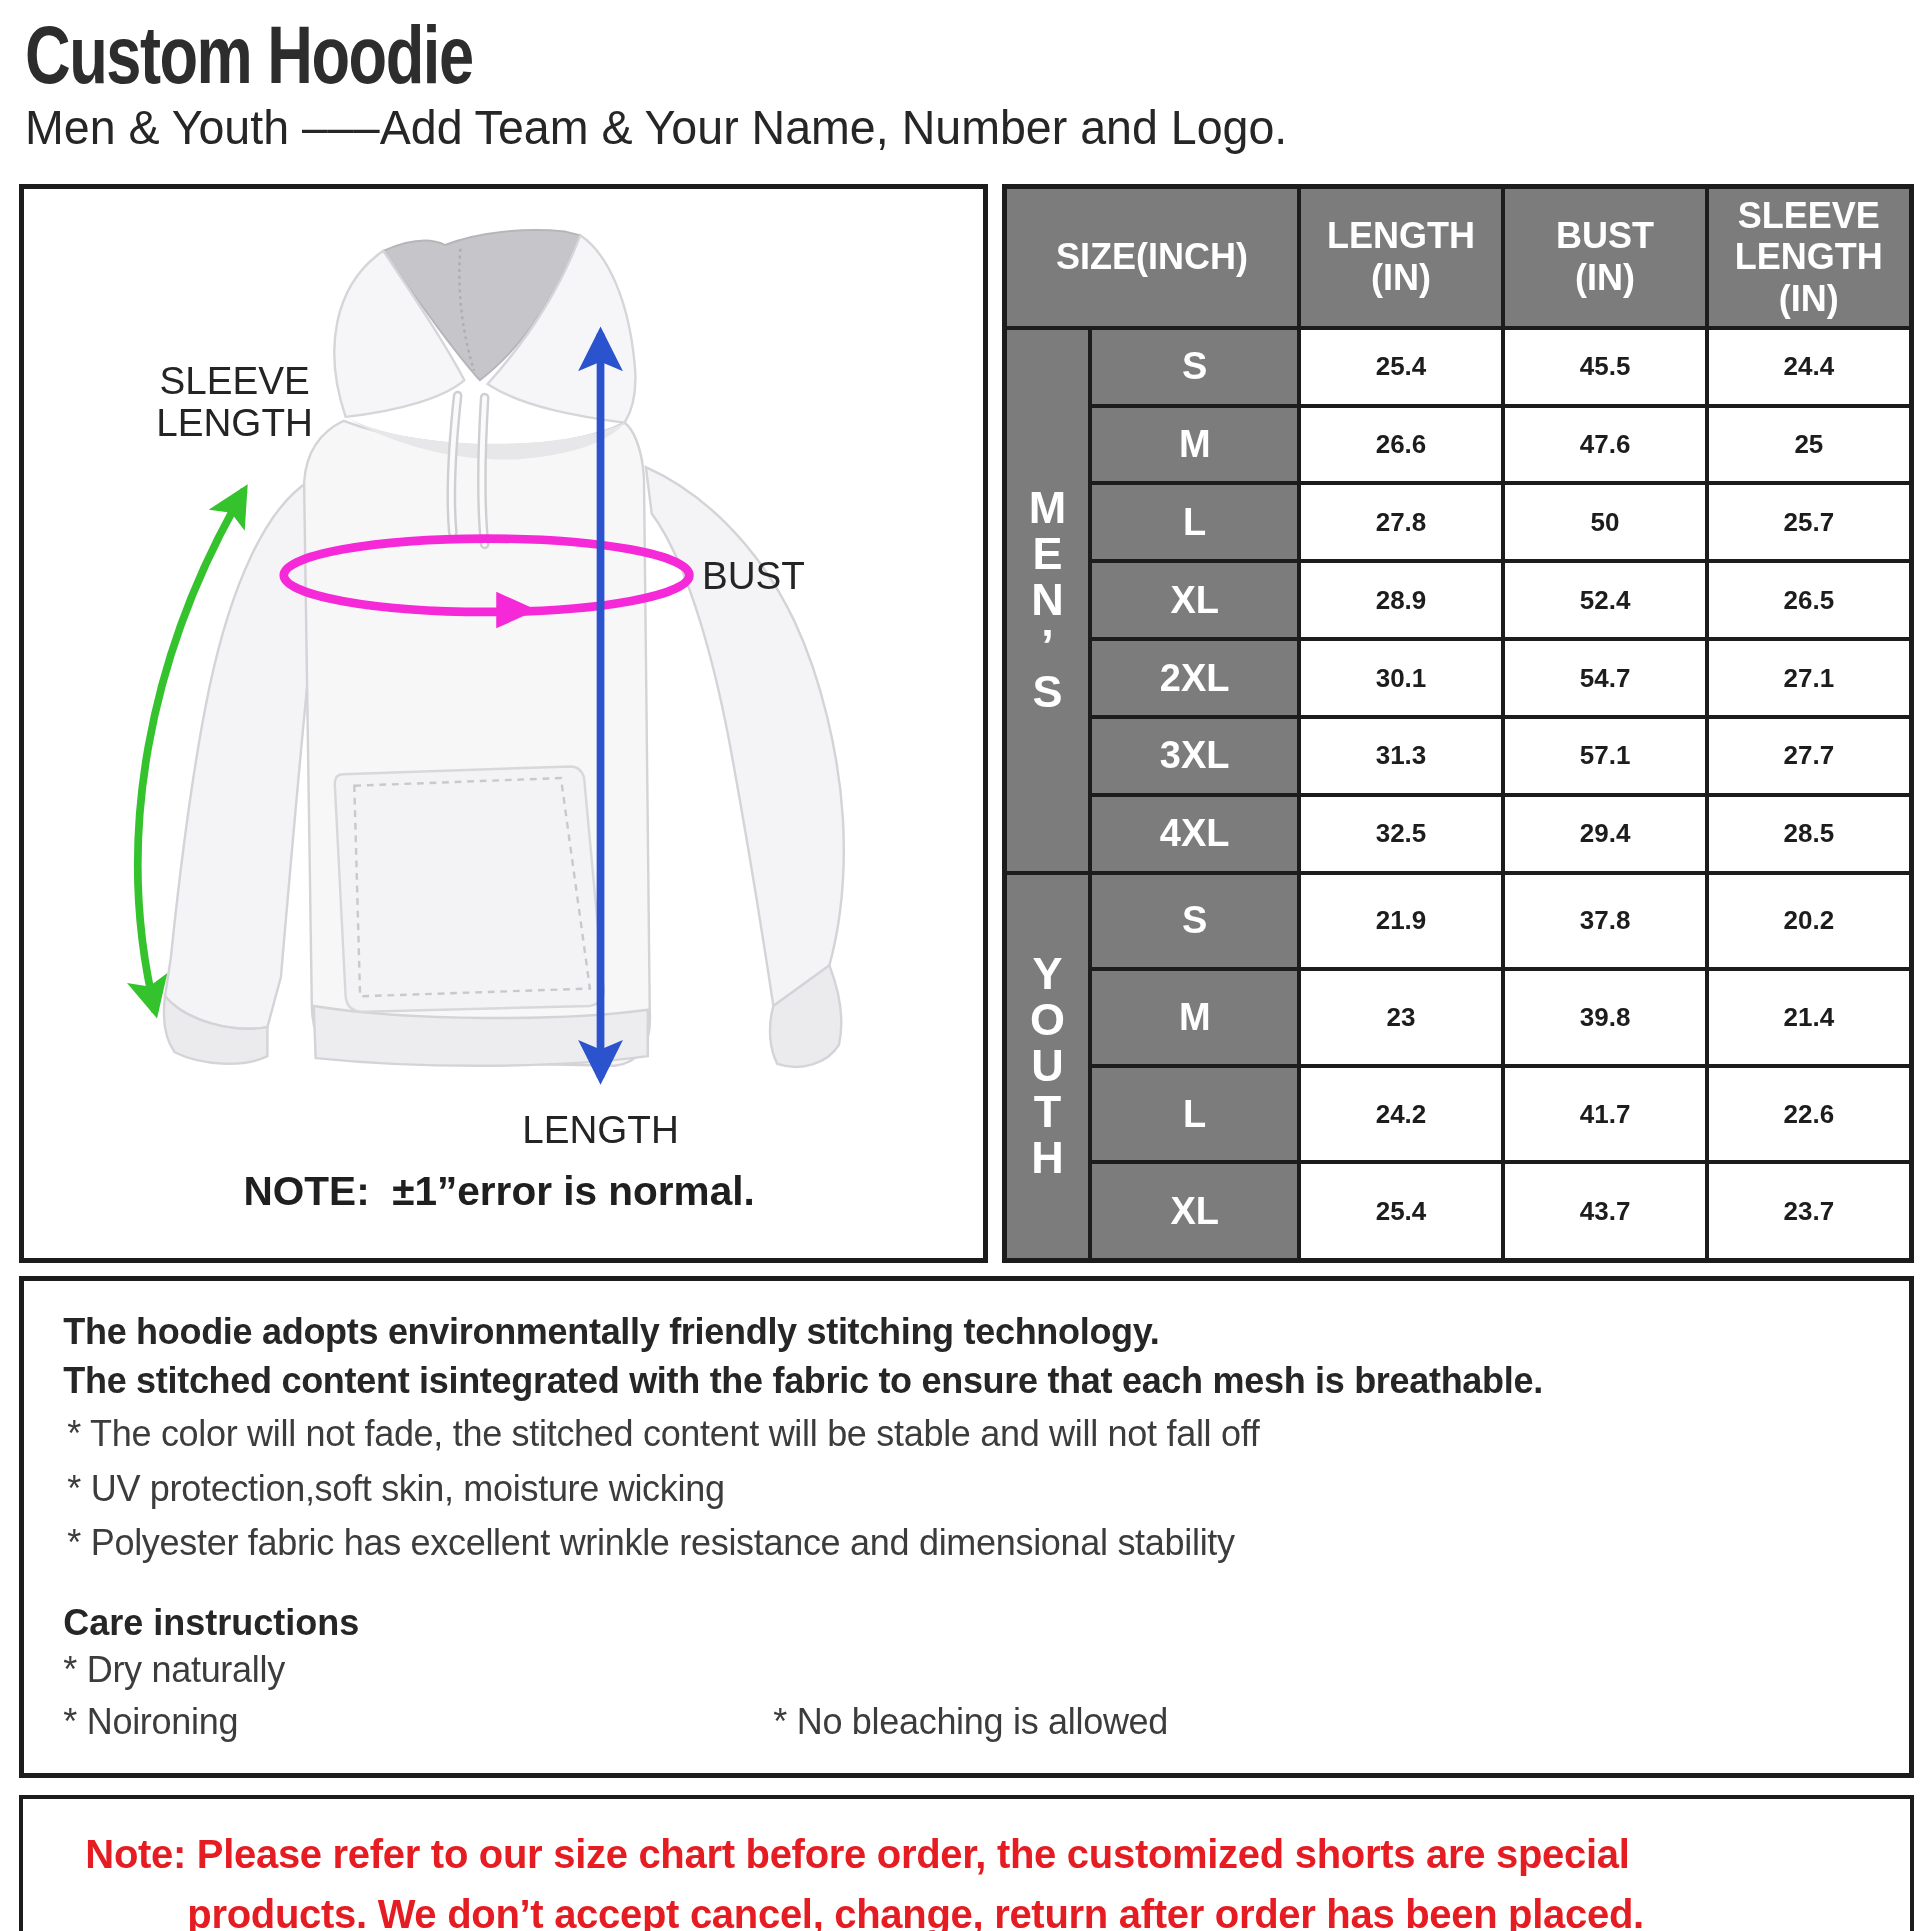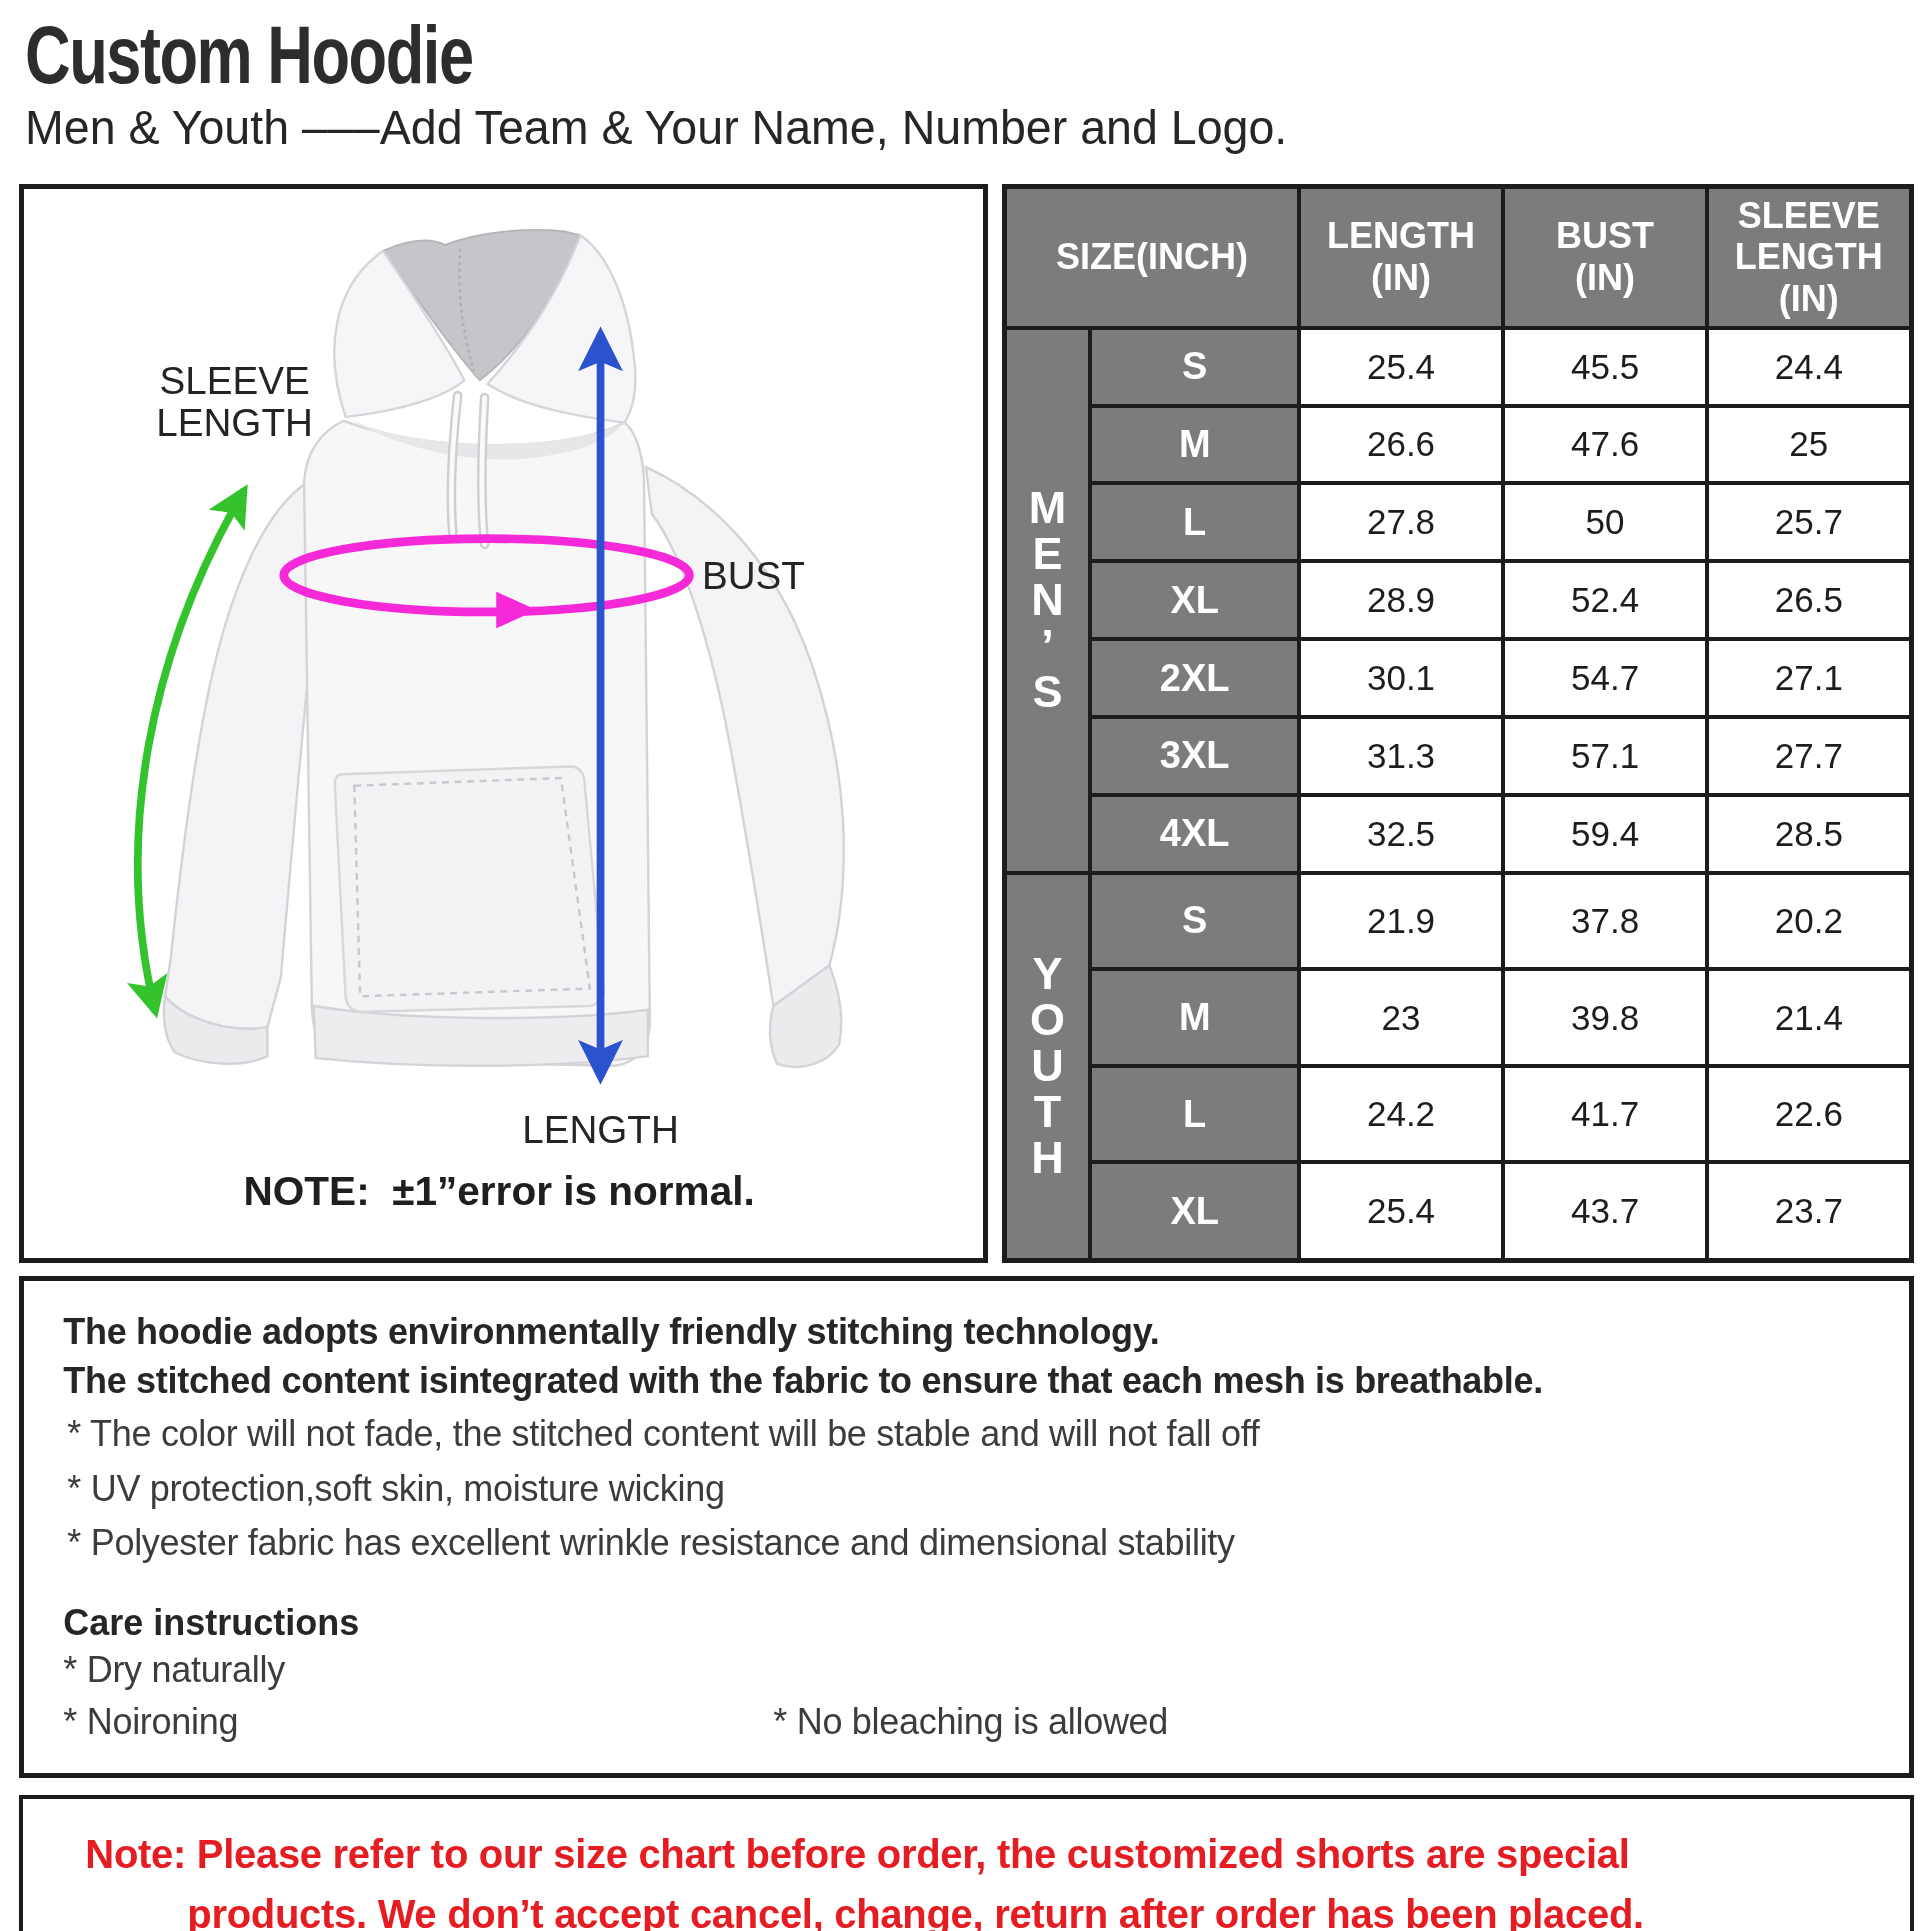--- a/index.html
+++ b/index.html
@@ -19,21 +19,21 @@
                box-sizing:border-box;position:relative;overflow:hidden;}
   .table-box{flex:1;height:1079px;box-sizing:border-box;}
 
   table.size{width:100%;height:100%;border-collapse:collapse;table-layout:fixed;border:5.8px solid #1c1c1c;background:#fff;}
   table.size th,table.size td{border:4.8px solid #1c1c1c;text-align:center;vertical-align:middle;padding:0;}
   table.size thead th{background:#7c7c7c;color:#ffffff;font-size:36px;font-weight:bold;line-height:1.16;height:137px;}
   td.group{background:#7c7c7c;color:#fff;}
   .grp-stack{display:flex;flex-direction:column;align-items:center;justify-content:center;gap:0;}
   .grp-letter{font-size:45px;font-weight:bold;line-height:1.02;color:#fff;}
   td.sizecell{background:#7c7c7c;color:#ffffff;font-weight:bold;font-size:38px;}
-  td.val{background:#ffffff;color:#1d1d1d;font-weight:normal;font-size:35px;}
+  td.val{background:#ffffff;color:#1d1d1d;font-weight:bold;font-size:26px;}
 
   
   .desc-box{margin:13.5px 17.4px 0 19.3px;border:5.8px solid #1c1c1c;box-sizing:border-box;
             padding:27px 55px 25px 39px;background:#fff;}
   .desc-bold{margin:0;font-size:36px;font-weight:bold;color:#262626;line-height:1.35;letter-spacing:-0.3px;}
   .desc-line{margin:4px;font-size:36px;color:#3c3c3c;line-height:1.4;letter-spacing:-0.3px;}
   .care-head{margin:33px 0 0 0;font-size:36px;font-weight:bold;color:#262626;}
   .care-row{display:flex;font-size:36px;color:#3c3c3c;line-height:1.45;letter-spacing:-0.3px;}
   .care-c1{width:710px;}
 
@@ -183,21 +183,21 @@
           </tr>
           <tr>
             <td class="sizecell">3XL</td>
             <td class="val">31.3</td>
             <td class="val">57.1</td>
             <td class="val">27.7</td>
           </tr>
           <tr>
             <td class="sizecell">4XL</td>
             <td class="val">32.5</td>
-            <td class="val">59.4</td>
+            <td class="val">29.4</td>
             <td class="val">28.5</td>
           </tr>
           <tr>
             <td class="group" rowspan="4">
               <div class="grp-stack">
                 <span class="grp-letter">Y</span>
                 <span class="grp-letter">O</span>
                 <span class="grp-letter">U</span>
                 <span class="grp-letter">T</span>
                 <span class="grp-letter">H</span>

